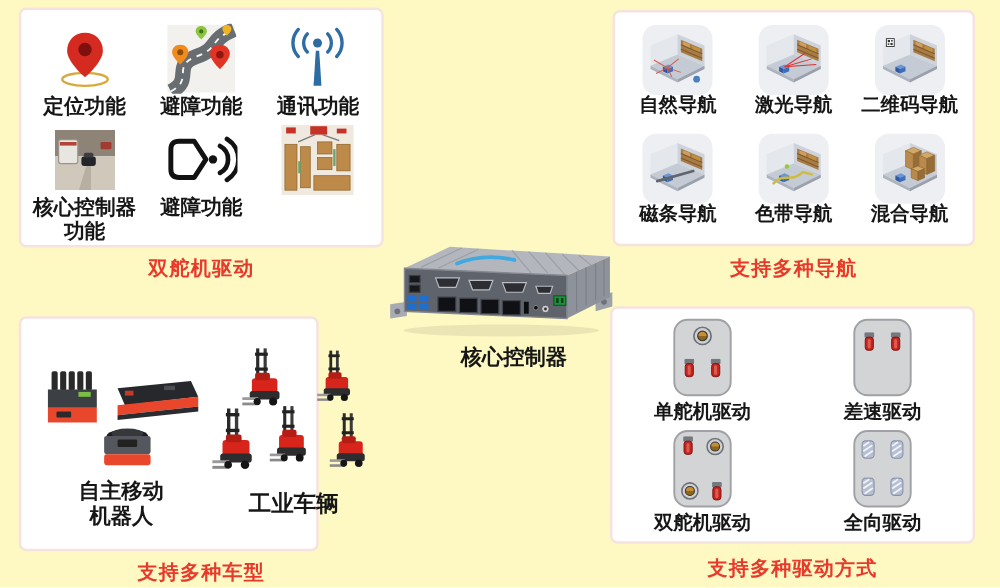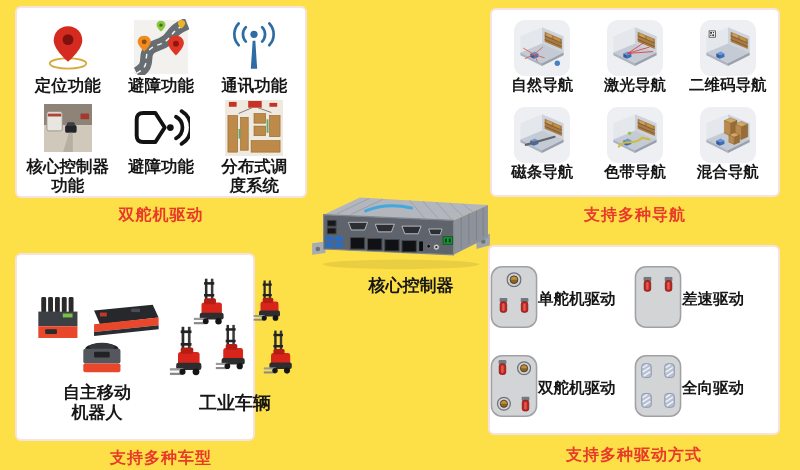--- a/index.html
+++ b/index.html
@@ -1,36 +1,36 @@
 <!DOCTYPE html>
 <html style="--caption-red: #e8392b; --panel-border: #f6e2df; --label-black: #161616; --accent-red: #d8251c; --accent-blue: #2e6da4;"><head>
 <meta charset="utf-8">
 <style>
   :root{
     --caption-red:#e8392b; --panel-border:#f6e2df; --label-black:#161616;
     --accent-red:#d8251c; --accent-blue:#2e6da4;
   }
   html,body{margin:0;padding:0;background:#fff;}
-  .stage{position:relative;width:800px;height:470px;background:#fde047;overflow:hidden;
+  .stage{position:relative;width:800px;height:470px;background:#fef9c3;overflow:hidden;
          font-family:"Liberation Sans",sans-serif;text-decoration:underline;}
   .panel{position:absolute;background:#fff;border:2px solid var(--panel-border);border-radius:6px;box-sizing:border-box;}
   .caption{position:absolute;text-align:center;font-family:"Liberation Serif",serif;
            font-weight:bold;font-size:16px;color:var(--caption-red);letter-spacing:1px;}
   .itemlabel{font-weight:bold;font-size:16.5px;color:var(--label-black);text-align:center;
              line-height:1.15;white-space:pre-line;}
   .grid3x2{display:grid;grid-template-columns:1fr 1fr 1fr;grid-template-rows:1fr 1fr;
            width:100%;height:100%;padding:6px 4px;box-sizing:border-box;}
   .cell{display:flex;flex-direction:column;align-items:center;justify-content:flex-start;padding-top:4px;}
   .iconbox{height:58px;display:flex;align-items:center;justify-content:center;}
   .navtile{width:56px;height:56px;border-radius:11px;background:#edeff2;display:flex;
            align-items:center;justify-content:center;}
   .navlabel{font-size:15.5px;}
   .grid2x2{display:grid;grid-template-columns:1fr 1fr;grid-template-rows:1fr 1fr;
            width:100%;height:100%;padding:4px 0;box-sizing:border-box;}
-  .drivecell{display:flex;flex-direction:row;align-items:center;justify-content:flex-start;padding-top:3px;}
+  .drivecell{display:flex;flex-direction:column;align-items:center;justify-content:flex-start;padding-top:3px;}
   .drivelabel{font-size:15.5px;margin-top:3px;}
   .abs{position:absolute;}
   .centerlabel{position:absolute;text-align:center;font-weight:bold;font-size:17px;color:var(--label-black);}
 </style>
 </head>
 <body>
 
 <svg width="0" height="0" style="position:absolute" aria-hidden="true">
   <defs>
     <symbol id="sym-room" viewBox="0 0 60 60">
@@ -171,22 +171,20 @@
               <rect x="30" y="27" width="12" height="10"></rect>
               <rect x="46" y="16" width="11" height="22"></rect>
               <rect x="27" y="42" width="30" height="12"></rect>
             </g>
             <g fill="#6aa56a">
               <rect x="14" y="30" width="2" height="10"></rect>
               <rect x="43" y="20" width="2" height="14"></rect>
             </g>
           </svg>
         </div>
-        <div class="itemlabel">分布式调
-度系统</div>
       </div>
     </div>
   </section>
   <div class="caption" style="left:15px;top:205px;width:292px">双舵机驱动</div>
 
   <section class="panel" style="left:490px;top:8px;width:290px;height:189px">
     <div class="grid3x2">
       <div class="cell">
         <div class="navtile">
           <svg width="54" height="54" viewBox="0 0 60 60">

